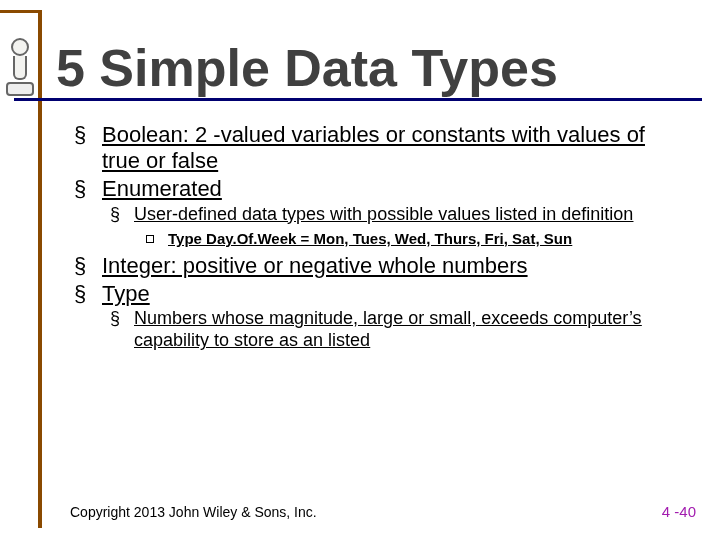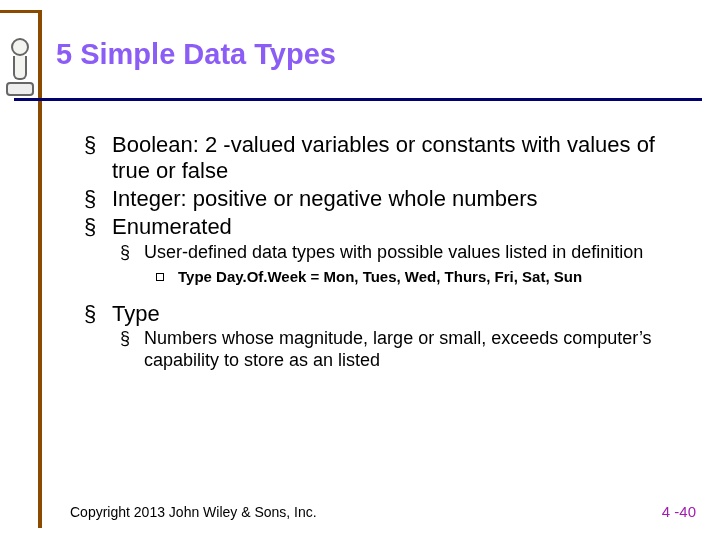--- a/index.html
+++ b/index.html
@@ -62,32 +62,32 @@
     width: 24px; height: 10px;
     border: 2px solid #666;
     border-radius: 4px;
     margin: 2px auto 0;
     background: #eee;
   }
   .title {
     position: absolute;
     top: 38px;
     left: 56px;
-    font-size: 29px;
+    font-size: 52px;
     font-weight: bold;
-    color: #8b5cf6;
+    color: #404040;
     letter-spacing: 0px;
   }
   .content {
     position: absolute;
     top: 118px;
     left: 70px;
     right: 30px;
   }
-  ul { margin: 14px; padding: 0; list-style: none; }
+  ul { margin: 4px; padding: 0; list-style: none; text-decoration: underline; }
   .lvl1 > li {
     position: relative;
     padding-left: 28px;
     font-size: 22px;
     line-height: 1.18;
     margin-bottom: 2px;
   }
   .lvl1 > li::before {
     content: "§";
     position: absolute;
@@ -161,32 +161,32 @@
   <div class="head"></div>
   <div class="body"></div>
   <div class="base"></div>
 </div>
 
 <div class="title">5 Simple Data Types</div>
 
 <div class="content">
   <ul class="lvl1">
     <li>Boolean: 2 -valued variables or constants with values of true or false</li>
-    <li>Integer: positive or negative whole numbers</li>
     <li>
       <span>Enumerated</span>
       <ul class="lvl2">
         <li>
           <span>User-defined data types with possible values listed in definition</span>
           <ul class="lvl3">
             <li>Type Day.Of.Week = Mon, Tues, Wed, Thurs, Fri, Sat, Sun</li>
           </ul>
         </li>
       </ul>
     </li>
+    <li>Integer: positive or negative whole numbers</li>
     <li>
       <span>Type</span>
       <ul class="lvl2">
         <li>Numbers whose magnitude, large or small, exceeds computer’s capability to store as an listed</li>
       </ul>
     </li>
   </ul>
 </div>
 
 <div class="footer">

